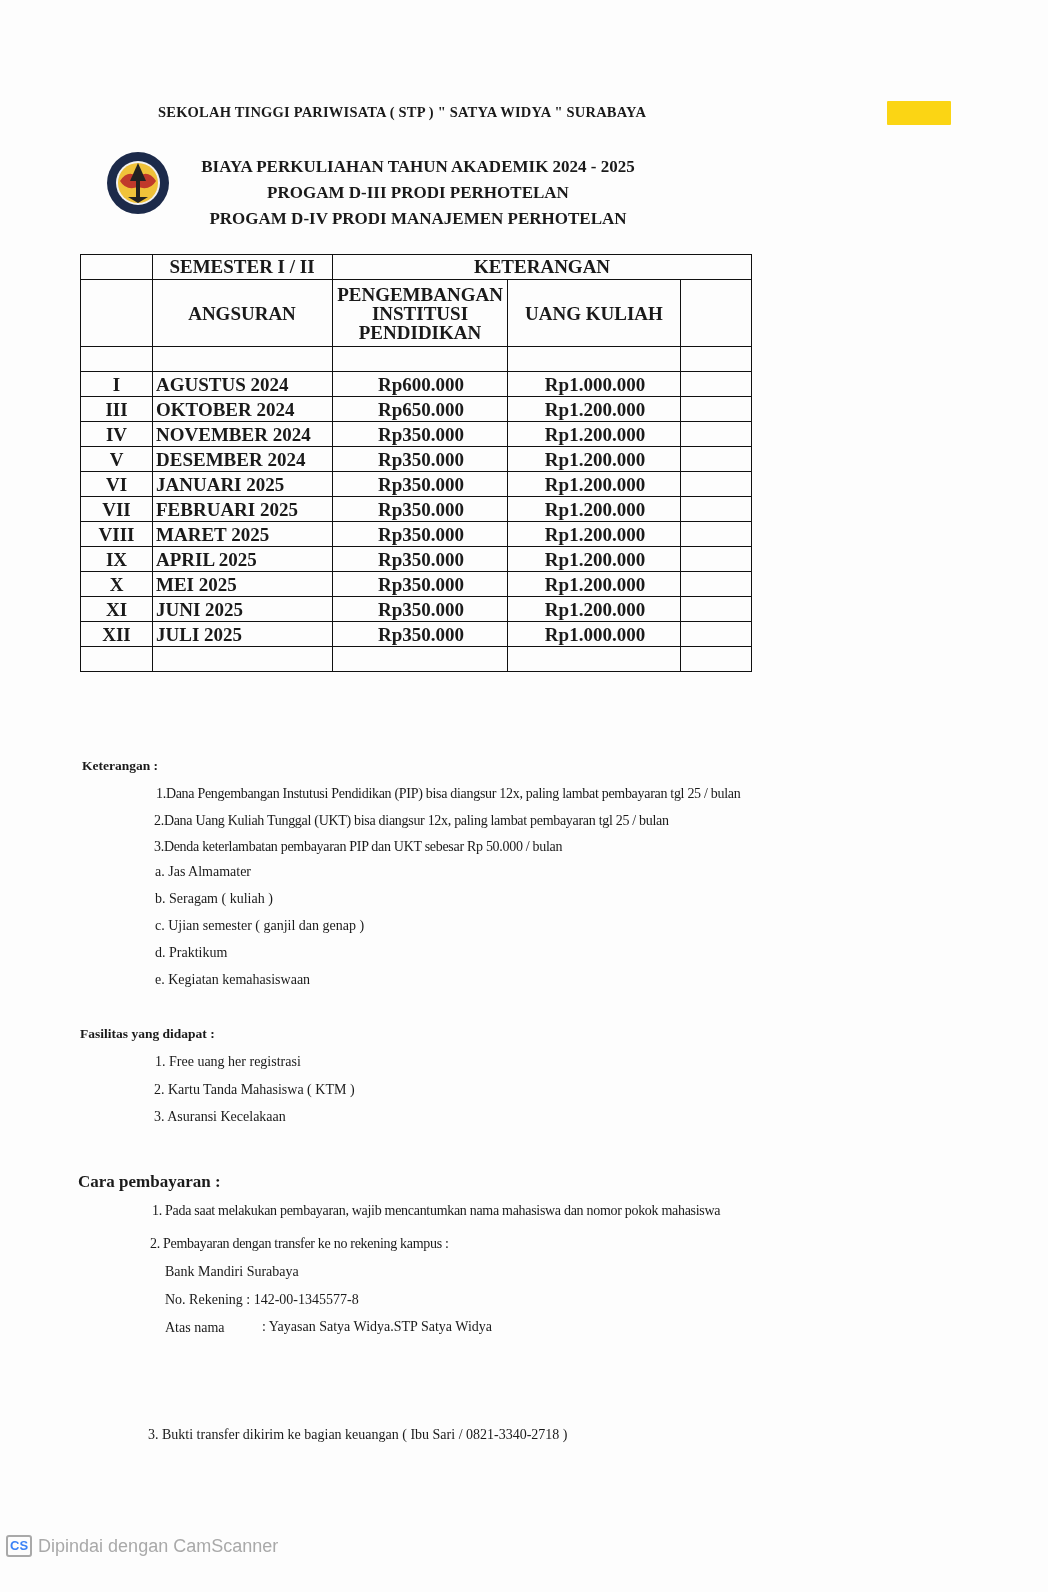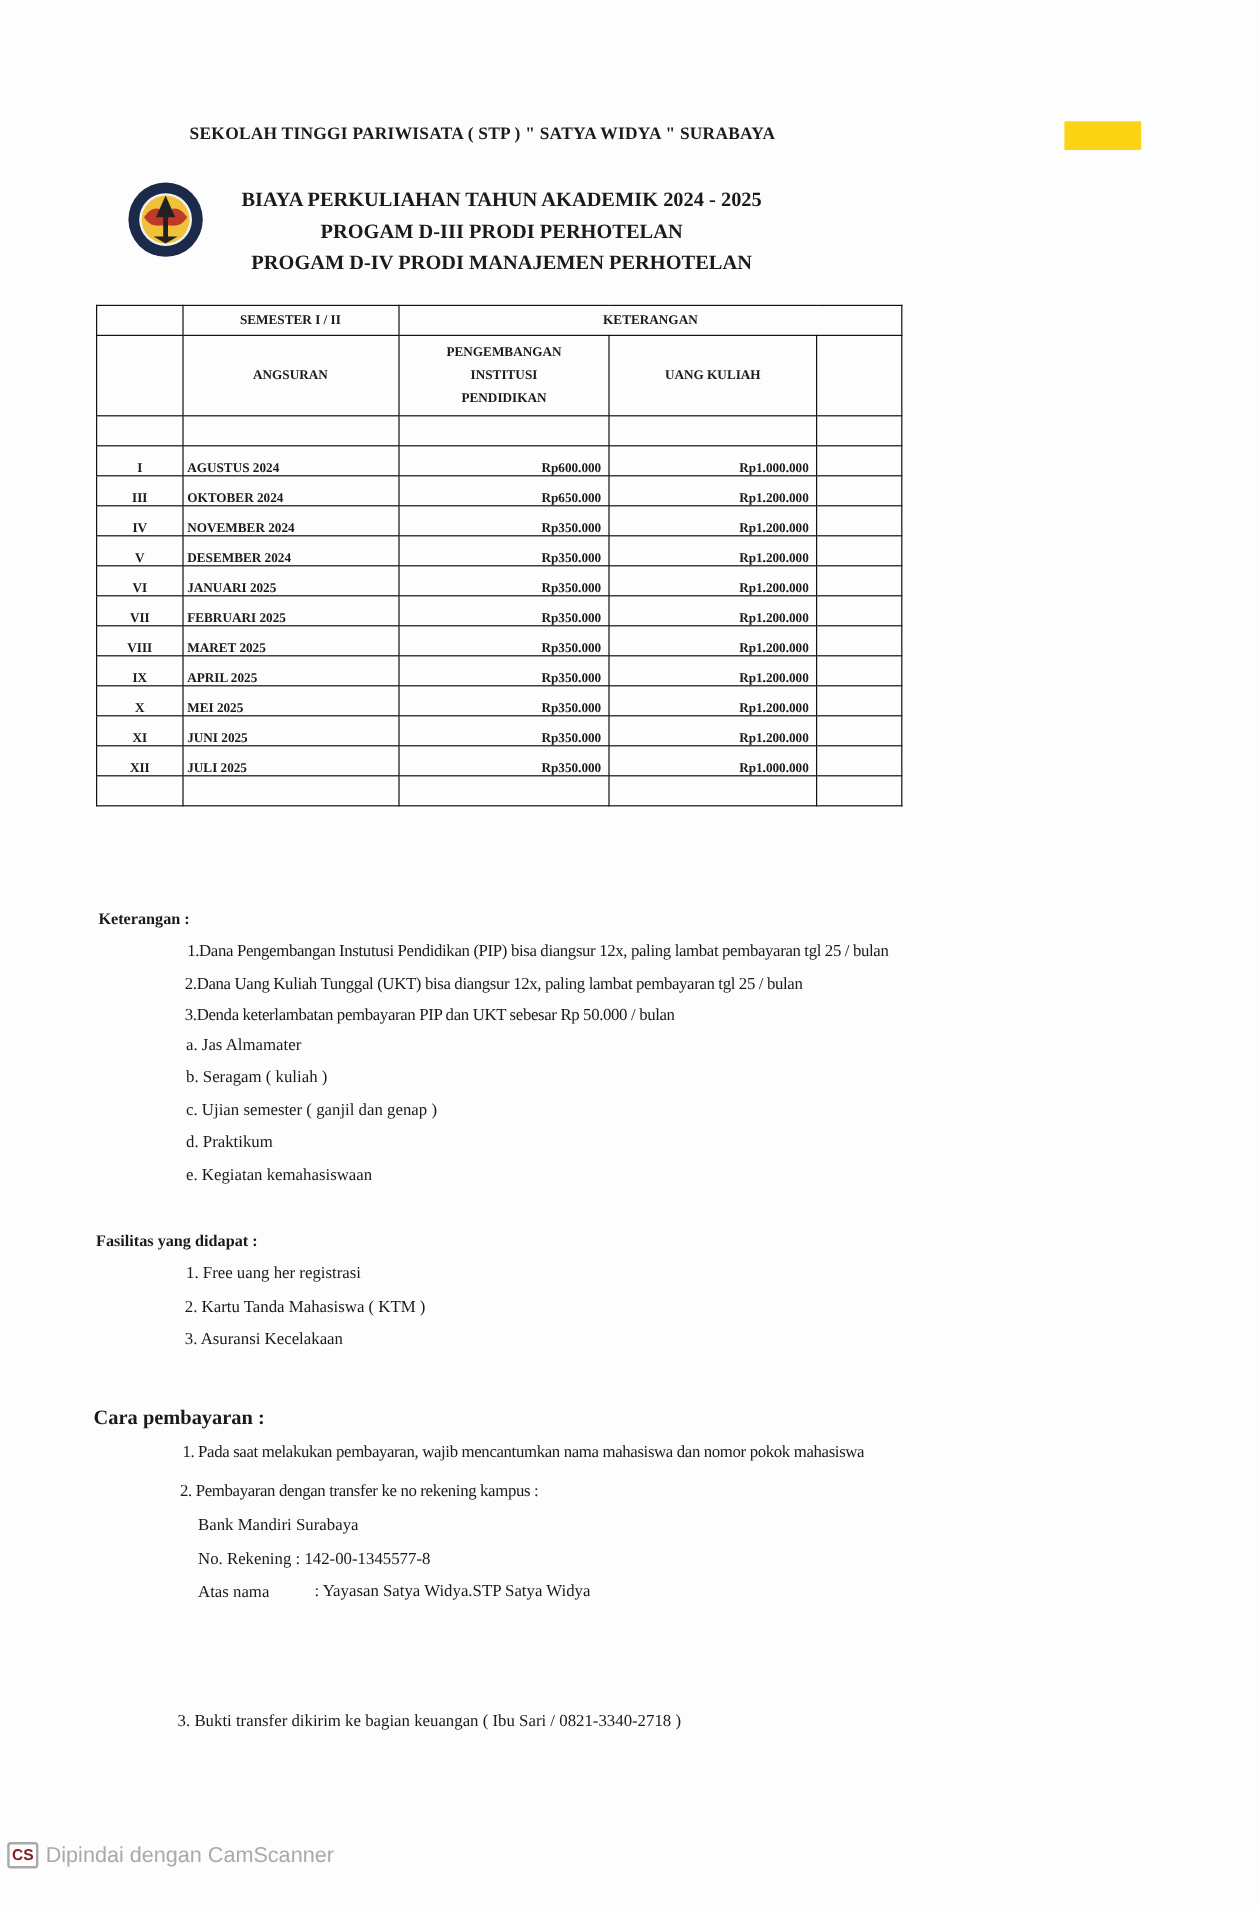--- a/index.html
+++ b/index.html
@@ -15,47 +15,47 @@
     }
     .highlight {
       left: 887px; top: 101px; width: 64px; height: 24px; background: #fbd514; border-radius: 1px;
     }
     .logo { left: 106px; top: 151px; width: 64px; height: 64px; }
     .sub-title {
       font-size: 17px; font-weight: bold; white-space: nowrap; text-align: center; width: 500px; left: 168px;
     }
     table.fees {
       position: absolute; left: 80px; top: 254px; border-collapse: collapse;
-      font-size: 11px; font-weight: bold;
+      font-size: 19px; font-weight: bold;
     }
     table.fees td {
       border: 1.6px solid #111; padding: 0 4px; height: 25px; white-space: nowrap; vertical-align: bottom;
     }
     table.fees td.c0 { width: 63px; text-align: center; }
     table.fees td.c1 { width: 172px; text-align: left; padding-left: 3px; }
     table.fees td.c2 { width: 166px; }
     table.fees td.c3 { width: 164px; }
     table.fees td.c4 { width: 62px; }
     table.fees tr.hdr1 td { height: 24px; text-align: center; vertical-align: middle; }
     table.fees tr.hdr2 td { height: 66px; text-align: center; vertical-align: middle; line-height: 19px; }
     table.fees tr.blank td { height: 24px; }
     table.fees tr.data td { height: 24px; }
-    .money { display: flex; justify-content: flex-end; padding: 0 2px 0 4px; }
+    .money { display: flex; justify-content: center; padding: 0 2px 0 4px; }
     .money .cur { font-weight: bold; }
     .section-label { font-size: 13.5px; font-weight: bold; white-space: nowrap; }
     .item { font-size: 14px; white-space: nowrap; }
     .item.narrow { font-family: "Liberation Serif", serif; letter-spacing: -0.3px; }
     .cara-label { font-size: 17px; font-weight: bold; white-space: nowrap; }
     .footer {
       left: 6px; top: 1535px; font-family: "Liberation Sans", "DejaVu Sans", sans-serif;
       color: #a9a9a9; font-size: 18px; white-space: nowrap; display: flex; align-items: center;
     }
     .cs-icon {
       display: inline-block; border: 2px solid #a9a9a9; border-radius: 3px; font-size: 13px; font-weight: bold;
-      padding: 0 2px; margin-right: 6px; line-height: 18px; color: #7f1d1d;
+      padding: 0 2px; margin-right: 6px; line-height: 18px; color: #3b82f6;
     }
   </style>
 </head>
 <body>
 
 <div class="abs header-title">SEKOLAH TINGGI PARIWISATA ( STP ) " SATYA WIDYA " SURABAYA</div>
 <div class="abs highlight"></div>
 
 <div class="abs logo">
   <svg width="64" height="64" viewBox="0 0 64 64">

